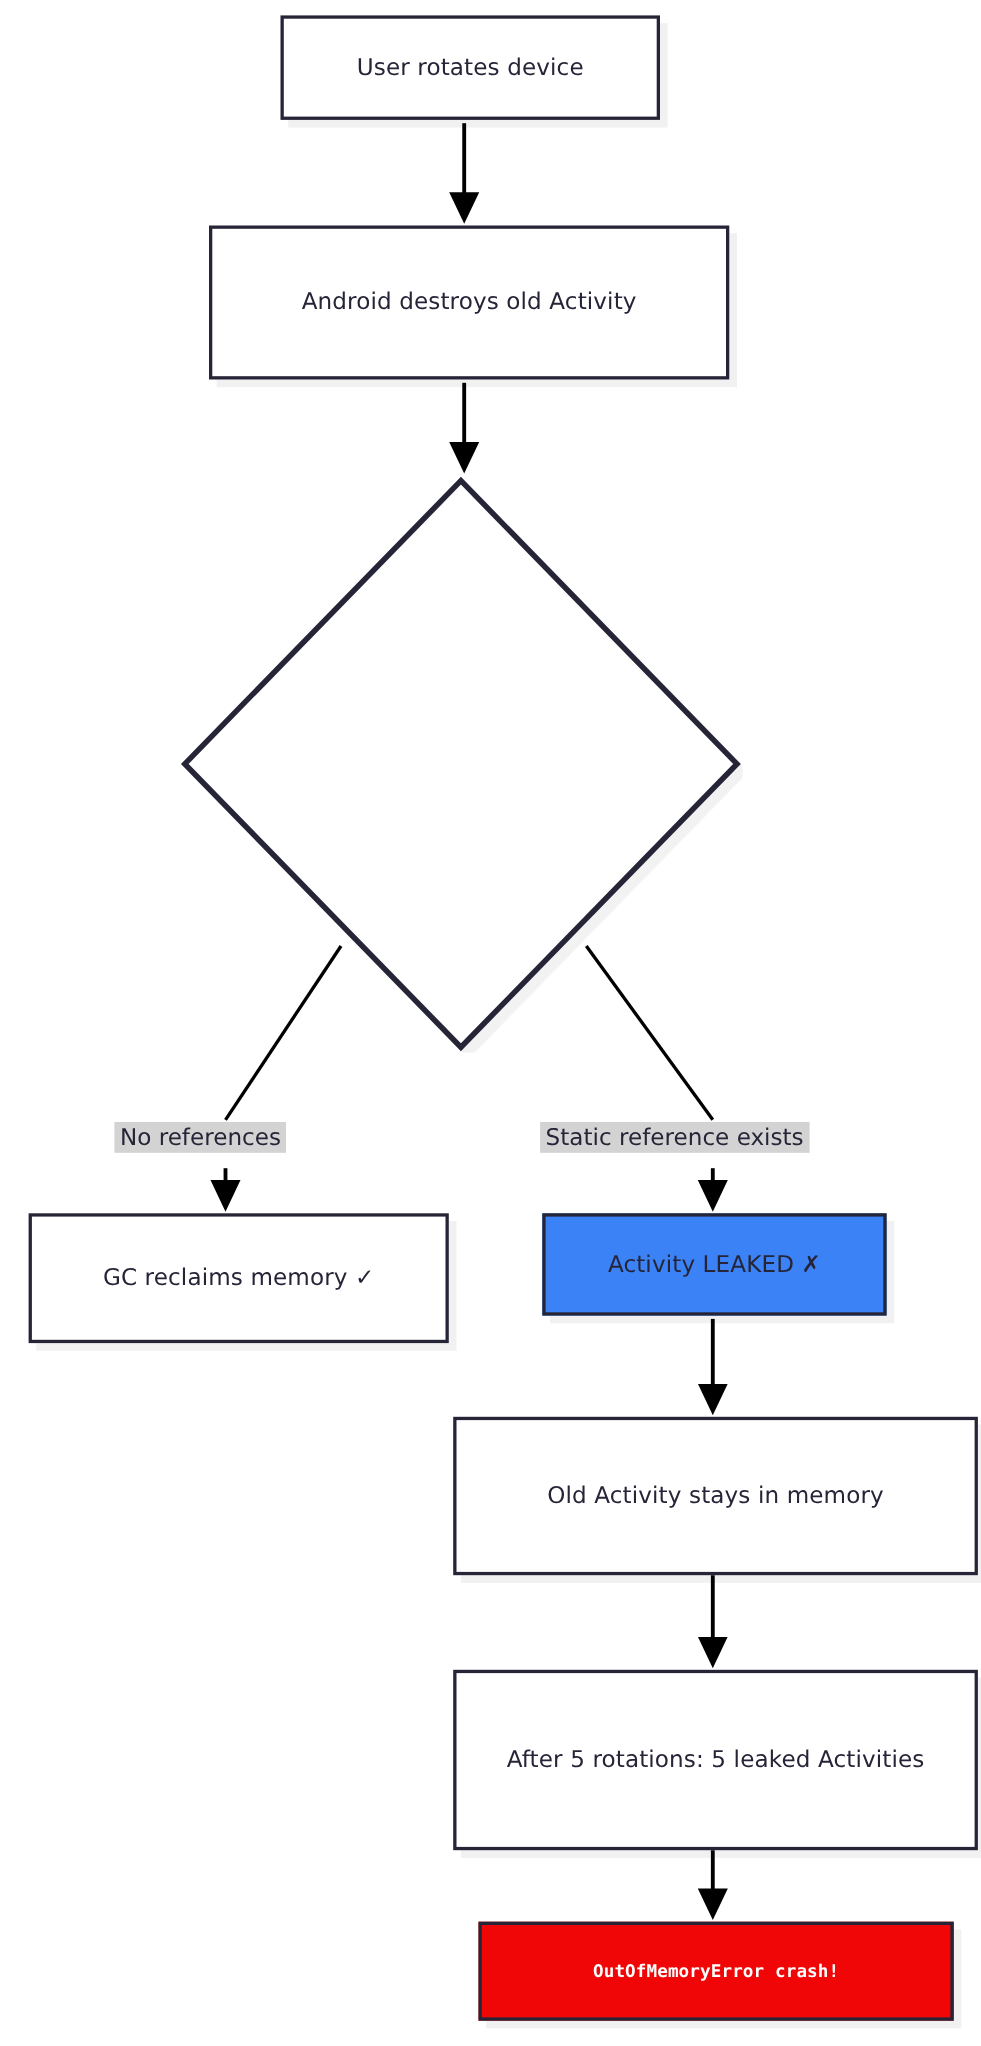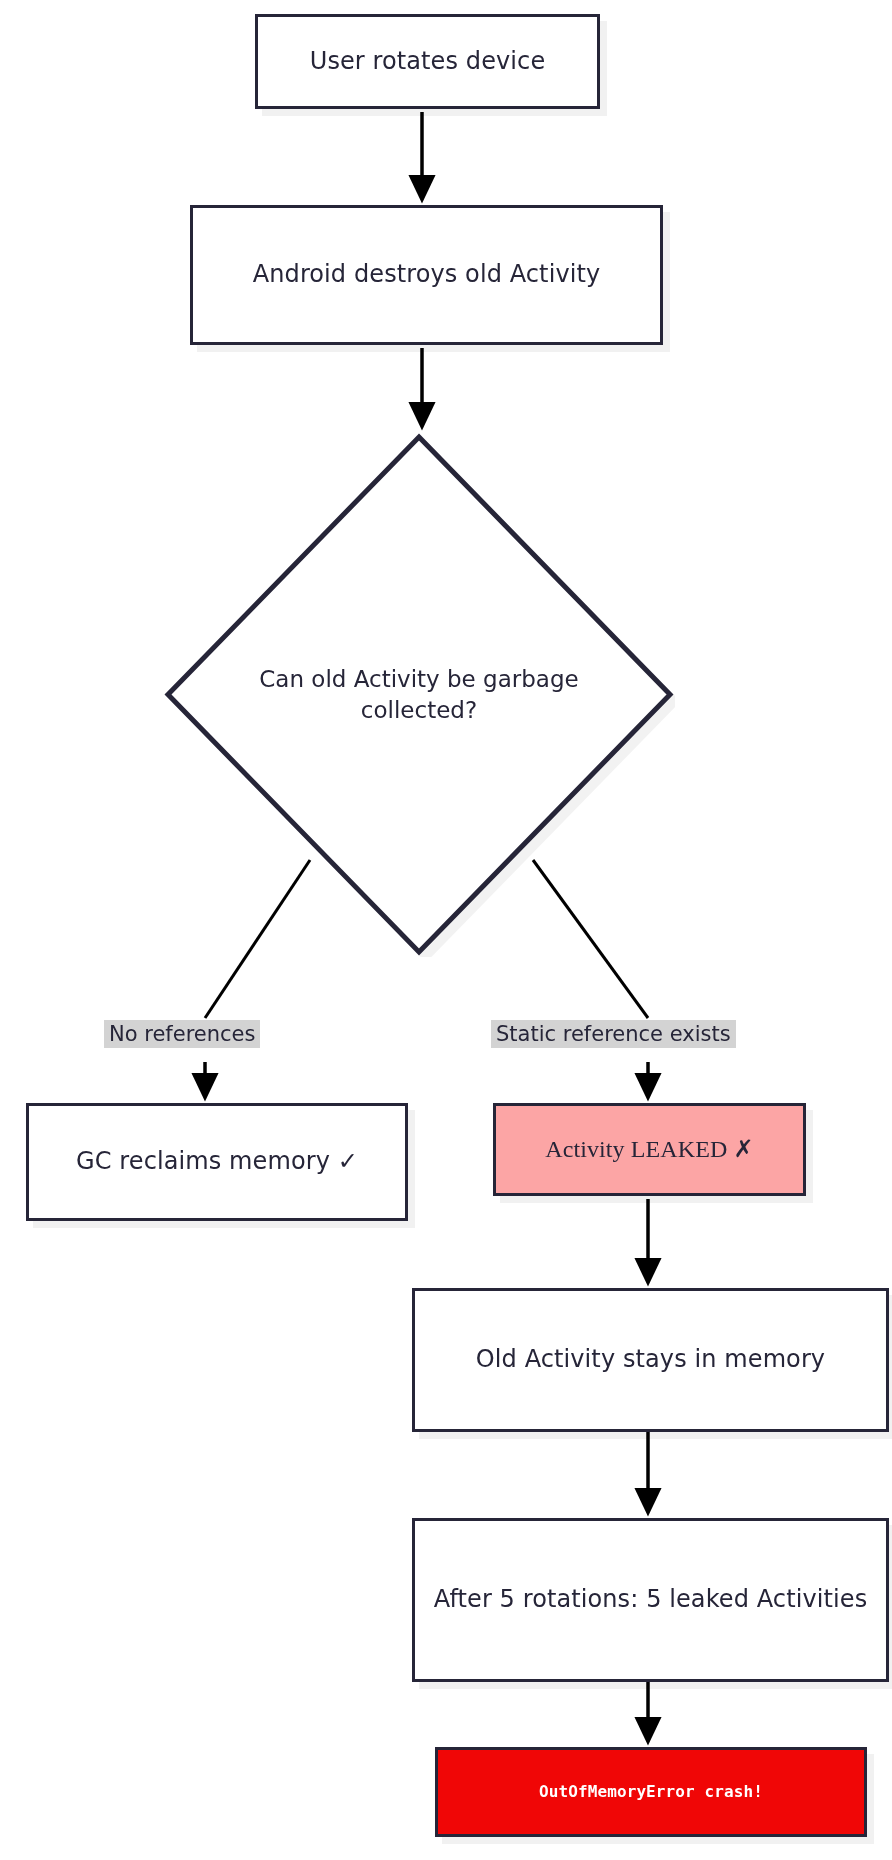--- a/index.html
+++ b/index.html
@@ -29,29 +29,29 @@
   .node {
     position: absolute;
     box-sizing: border-box;
     display: flex;
     align-items: center;
     justify-content: center;
     text-align: center;
     border: 3px solid #262538;
     background: #ffffff;
     color: #262538;
-    font-size: 24px;
+    font-size: 21px;
     line-height: 1.32;
     letter-spacing: 0.1px;
     box-shadow: 7px 7px 0 0 rgba(0,0,0,0.055);
   }
   .node .label { display: block; padding: 0 14px; }
 
   .node.process   { background: #ffffff; }
-  .node.leaked    { background: #fca5a5; border-color: #262538; font-family: Liberation Serif, serif; }
+  .node.leaked    { background: #3b82f6; border-color: #262538; }
   .node.crash     {
     background: #f00606;
     border-color: #262538;
     color: #ffffff;
     font-family: "DejaVu Sans Mono", monospace;
     font-weight: bold;
     font-size: 16px;
   }
 
   
@@ -147,21 +147,20 @@
   </div>
 
   <div class="node process" id="n-destroy">
     <span class="label">Android destroys old Activity</span>
   </div>
 
   <div class="decision-wrap" id="d-gc">
     <svg class="decision-shape" viewBox="0 0 512 525" preserveAspectRatio="none" xmlns="http://www.w3.org/2000/svg">
       <polygon points="256,5 507,262.5 256,520 5,262.5" fill="#ffffff" stroke="#262538" stroke-width="5" style="filter: drop-shadow(7px 7px 0 rgba(0,0,0,0.05));"></polygon>
     </svg>
-    <div class="decision-text">Can old Activity be garbage collected?</div>
   </div>
 
   <div class="edge-label" id="lbl-no-refs">No references</div>
 
   <div class="edge-label" id="lbl-static-ref">Static reference exists</div>
 
   <div class="node process" id="n-gc-reclaim">
     <span class="label">GC reclaims memory ✓</span>
   </div>
 

